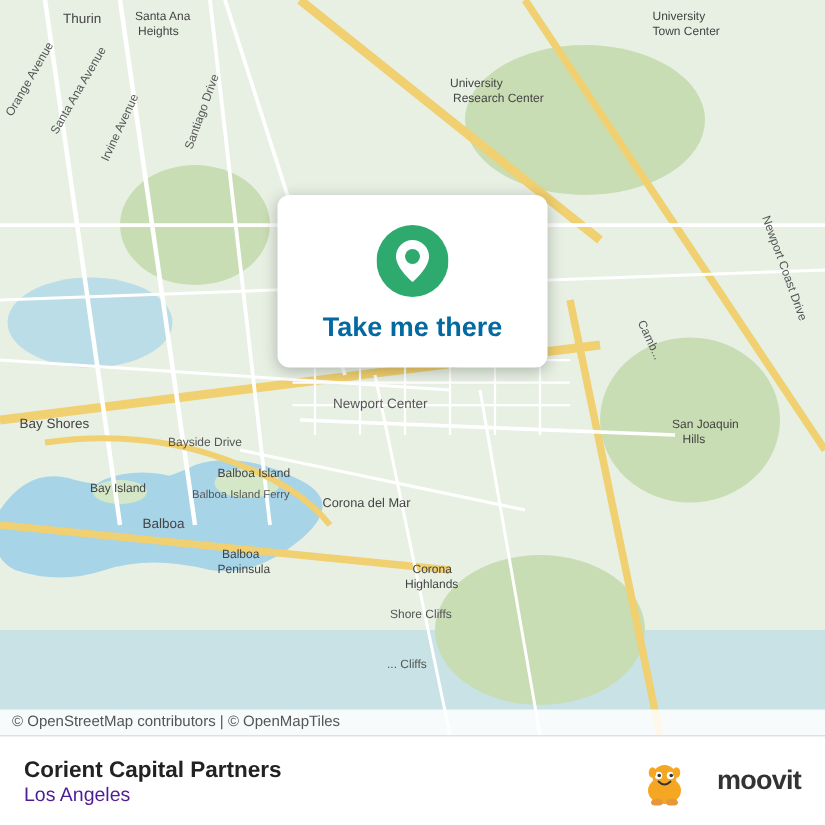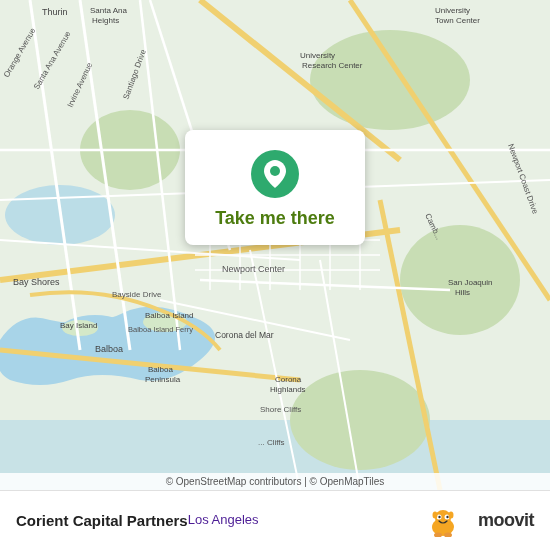--- a/index.html
+++ b/index.html
@@ -37,20 +37,21 @@
       background: #ffffff;
       display: flex;
       align-items: center;
       justify-content: space-between;
       padding: 0 16px;
       border-top: 1px solid #e0e0e0;
     }
 
     #location-info {
       display: flex;
+      flex-direction: column;
     }
 
     #location-name {
       font-size: 15px;
       font-weight: 600;
       color: #222;
     }
 
     #location-city {
       font-size: 13px;
@@ -73,21 +74,21 @@
     
     #attribution {
       position: absolute;
       bottom: 60px;
       left: 0;
       width: 100%;
       background: rgba(255,255,255,0.85);
       font-size: 10px;
       color: #555;
       padding: 3px 8px;
-      text-align: center;
+      text-align: left;
     }
 
     
     #action-card {
       position: absolute;
       top: 130px;
       left: 50%;
       transform: translateX(-50%);
       background: white;
       border-radius: 8px;
@@ -101,21 +102,21 @@
 
     #pin-icon {
       width: 48px;
       height: 48px;
       margin-bottom: 10px;
     }
 
     #action-label {
       font-size: 18px;
       font-weight: 600;
-      color: #4d7c0f;
+      color: #0369a1;
       white-space: nowrap;
     }
   </style>
 </head>
 <body>
 
 <div id="map-container">
 
   <div id="map-bg">
 

